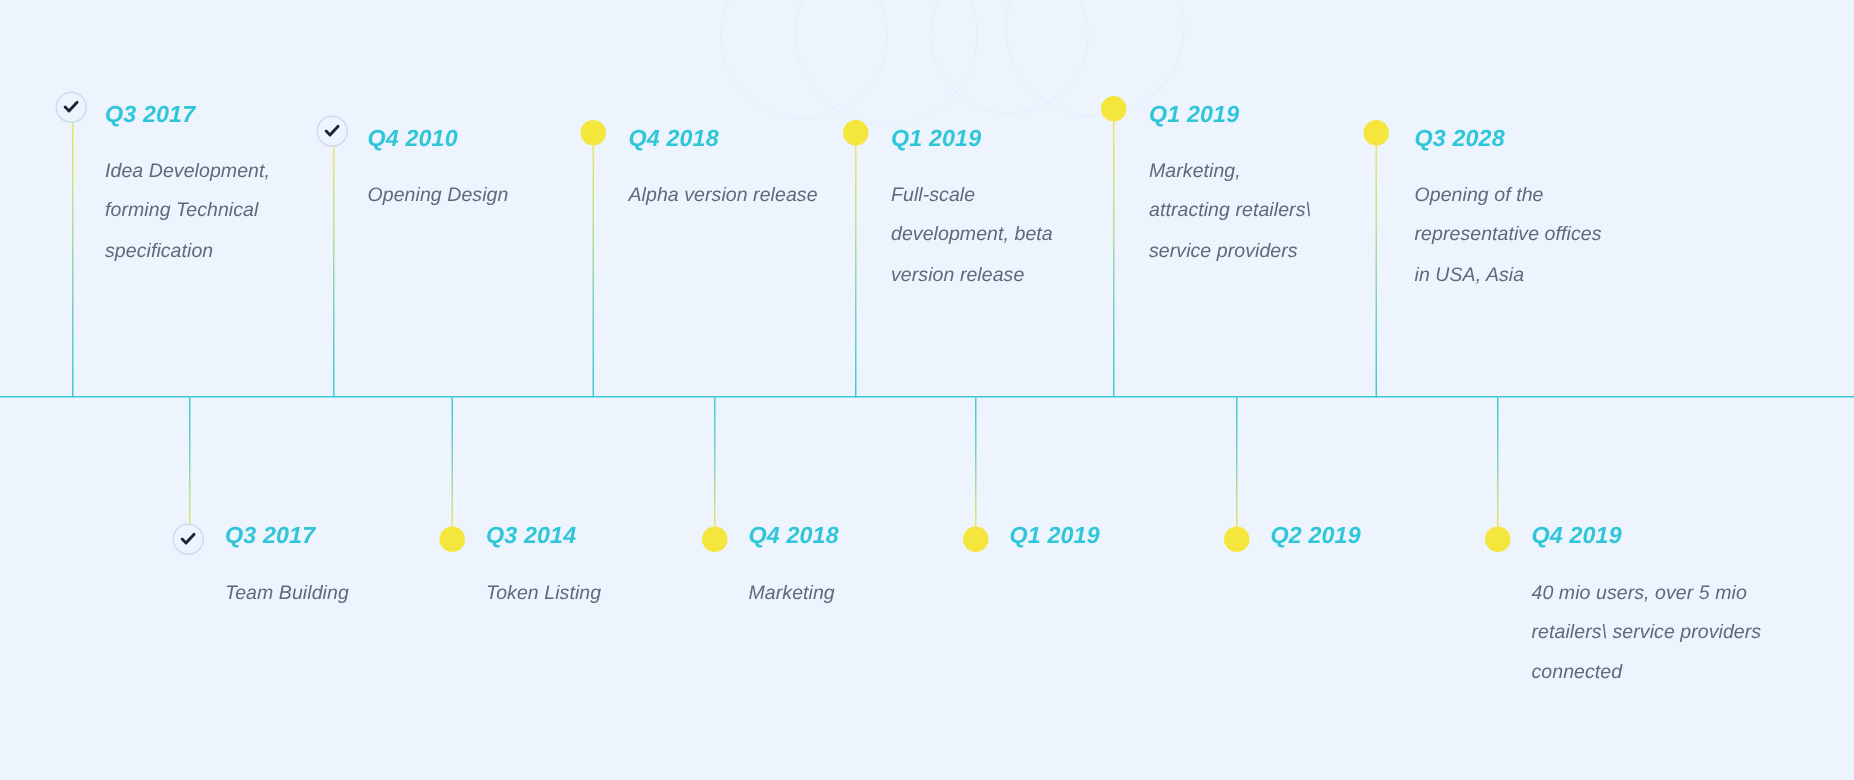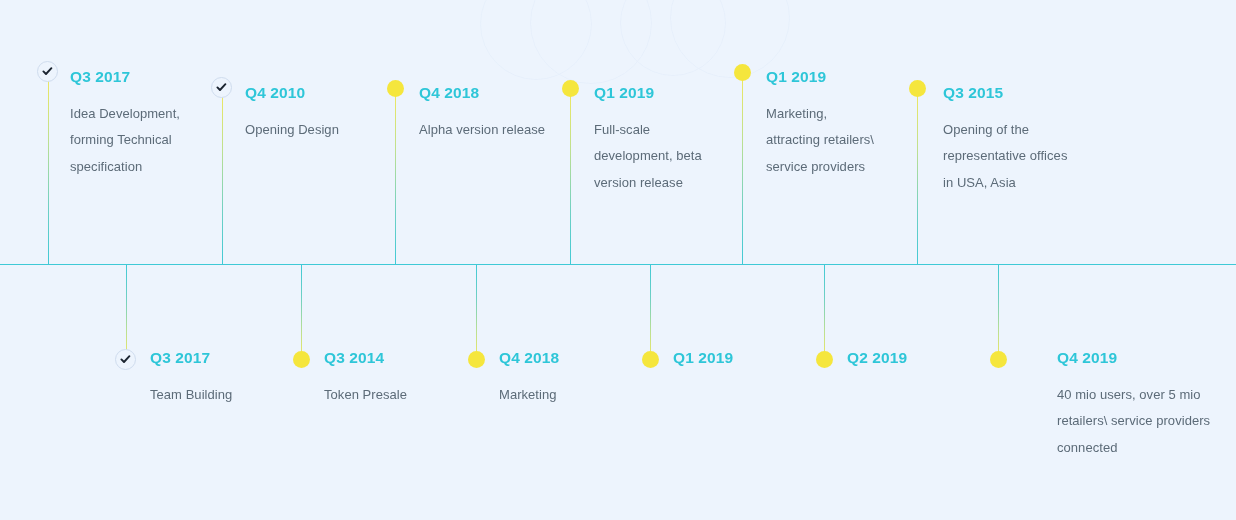--- a/index.html
+++ b/index.html
@@ -88,20 +88,21 @@
     left: -11px;
     display: flex;
     align-items: center;
     justify-content: center;
     box-sizing: border-box;
   }
   .check-mark svg { display: block; }
 
   .node-body {
     position: absolute;
+    font-style: italic;
   }
 
   .node-title {
     color: #2ec6d8;
     font-size: 15.5px;
     font-weight: bold;
     letter-spacing: 0.1px;
     white-space: nowrap;
     line-height: 1;
     margin: 0 0 16px 0;
@@ -180,21 +181,21 @@
     <div class="node-body" style="left:24px; top:-3px; width:110px;">
       <div class="node-title">Q1 2019</div>
       <div class="node-desc">Marketing, attracting retailers\ service providers</div>
     </div>
   </div>
 
   <div class="node" style="left:917px; top:88px;">
     <div class="connector up" style="height:177px;"></div>
     <div class="dot" style="top:-8px;"></div>
     <div class="node-body" style="left:26px; top:-3px; width:125px;">
-      <div class="node-title">Q3 2015</div>
+      <div class="node-title">Q3 2028</div>
       <div class="node-desc">Opening of the representative offices in USA, Asia</div>
     </div>
   </div>
 
   <div class="node" style="left:126px; top:265px;">
     <div class="connector down" style="height:94px;"></div>
     <div class="check-mark" style="top:84px;">
       <svg width="11" height="11" viewBox="0 0 11 11" aria-hidden="true">
         <path d="M1.4 5.4 L4.0 8.0 L9.4 2.2" stroke="#1b2430" stroke-width="1.9" fill="none" stroke-linecap="round" stroke-linejoin="round"></path>
       </svg>
@@ -203,21 +204,21 @@
       <div class="node-title">Q3 2017</div>
       <div class="node-desc">Team Building</div>
     </div>
   </div>
 
   <div class="node" style="left:301px; top:265px;">
     <div class="connector down" style="height:94px;"></div>
     <div class="dot" style="top:86px;"></div>
     <div class="node-body" style="left:23px; top:85px; width:175px;">
       <div class="node-title">Q3 2014</div>
-      <div class="node-desc">Token Presale</div>
+      <div class="node-desc">Token Listing</div>
     </div>
   </div>
 
   <div class="node" style="left:476px; top:265px;">
     <div class="connector down" style="height:94px;"></div>
     <div class="dot" style="top:86px;"></div>
     <div class="node-body" style="left:23px; top:85px; width:175px;">
       <div class="node-title">Q4 2018</div>
       <div class="node-desc">Marketing</div>
     </div>
@@ -235,19 +236,19 @@
     <div class="connector down" style="height:94px;"></div>
     <div class="dot" style="top:86px;"></div>
     <div class="node-body" style="left:23px; top:85px; width:165px;">
       <div class="node-title">Q2 2019</div>
     </div>
   </div>
 
   <div class="node" style="left:998px; top:265px;">
     <div class="connector down" style="height:94px;"></div>
     <div class="dot" style="top:86px;"></div>
-    <div class="node-body" style="left:23px; top:85px; width:165px;margin-left:36px;">
+    <div class="node-body" style="left:23px; top:85px; width:165px;">
       <div class="node-title">Q4 2019</div>
       <div class="node-desc">40 mio users, over 5 mio retailers\ service providers connected</div>
     </div>
   </div>
 
 </div>
 
 </body></html>

